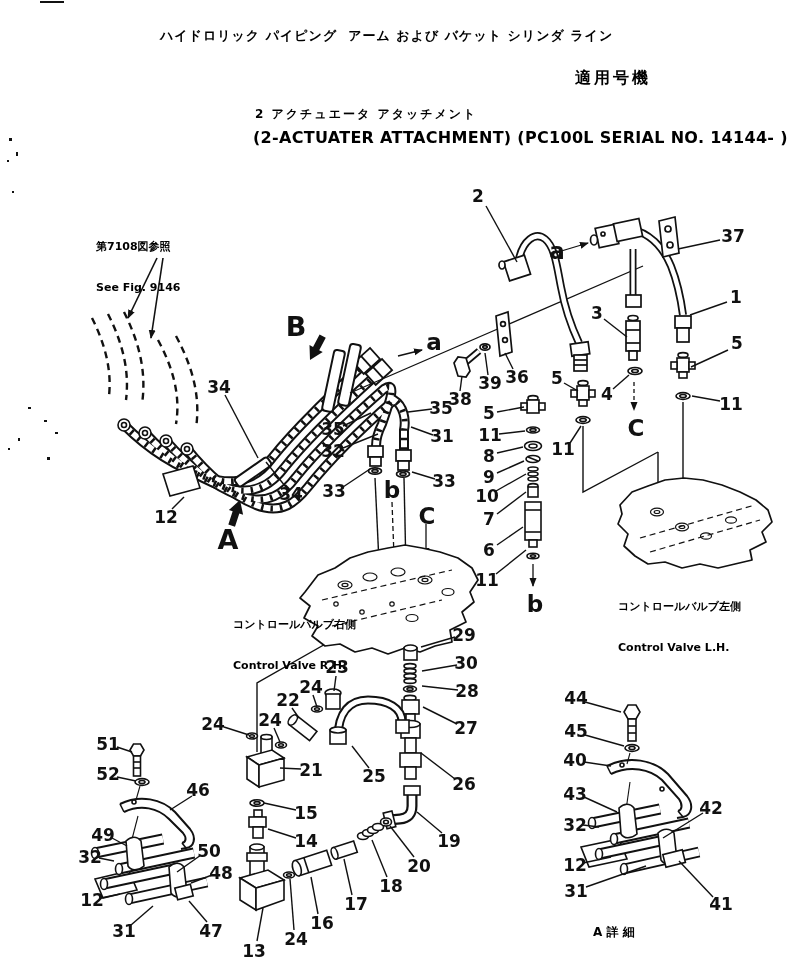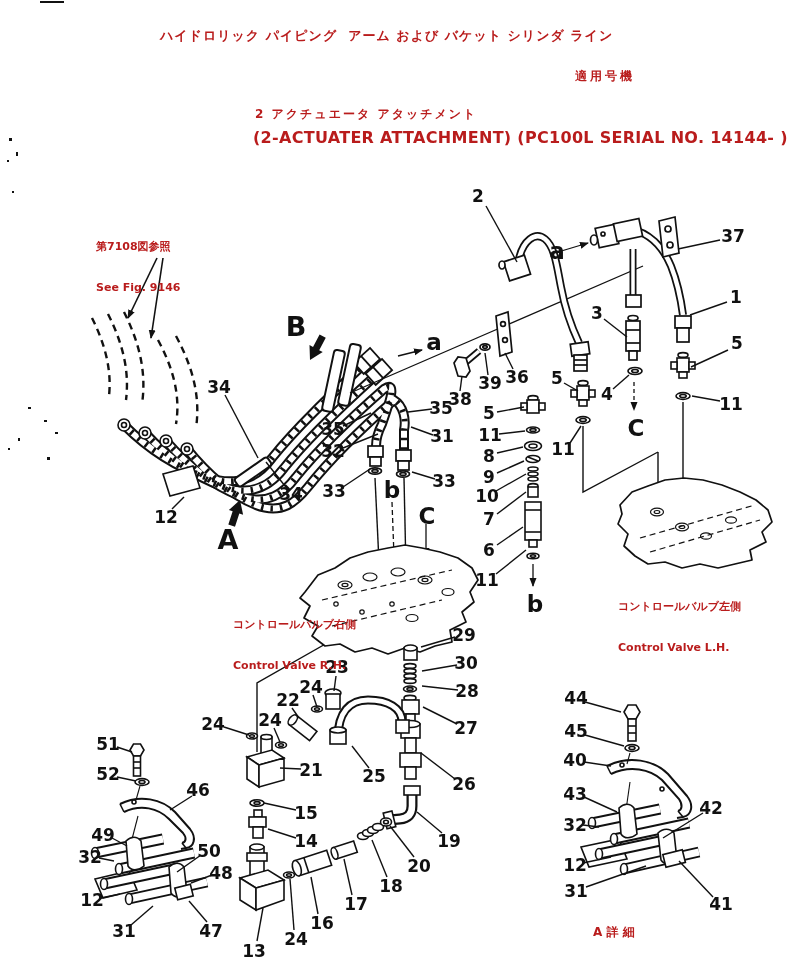--- a/index.html
+++ b/index.html
@@ -1,23 +1,23 @@
 <!DOCTYPE html>
 <html><head>
 <meta charset="utf-8">
 <style>
   html,body{margin:0;padding:0;background:#888;}
   #page{position:relative;width:791px;height:959px;background:#ffffff;overflow:hidden;
         font-family:"DejaVu Sans",sans-serif;color:#111;}
   #art{position:absolute;left:0;top:0;}
-  .ov{position:absolute;white-space:pre;color:#b91c1c;}
+  .ov{position:absolute;white-space:pre;color:#000000;}
   .t-ja1{left:160px;top:27px;font-size:13px;font-weight:bold;letter-spacing:1px;}
   .t-en2{left:75px;top:45px;font-size:16px;font-weight:bold;letter-spacing:.5px;}
   .t-ja3a{left:255px;top:68px;font-size:12px;font-weight:bold;letter-spacing:2px;margin-top:38px;}
-  .t-ja3b{left:575px;top:68px;font-size:12px;font-weight:bold;letter-spacing:3px;}
+  .t-ja3b{left:575px;top:68px;font-size:16px;font-weight:bold;letter-spacing:3px;}
   .t-en4{left:253px;top:82px;font-size:16px;font-weight:bold;letter-spacing:.3px;margin-top:46px;}
   .small-label{font-size:11px;font-weight:bold;text-align:left;line-height:1.25;}
   .seefig{left:96px;top:212px;width:145px;}
   .valverh{left:233px;top:590px;width:160px;}
   .valvelh{left:618px;top:572px;width:165px;}
   .detailb{left:113px;top:931px;width:105px;font-size:12px;}
   .detaila{left:593px;top:895px;width:110px;font-size:12px;}
   .callout{font:bold 17px "DejaVu Sans",sans-serif;fill:#111;}
   .letter{font-family:"DejaVu Sans",sans-serif;font-weight:bold;fill:#111;}
   .leader{stroke:#111;stroke-width:1.4;fill:none;}

